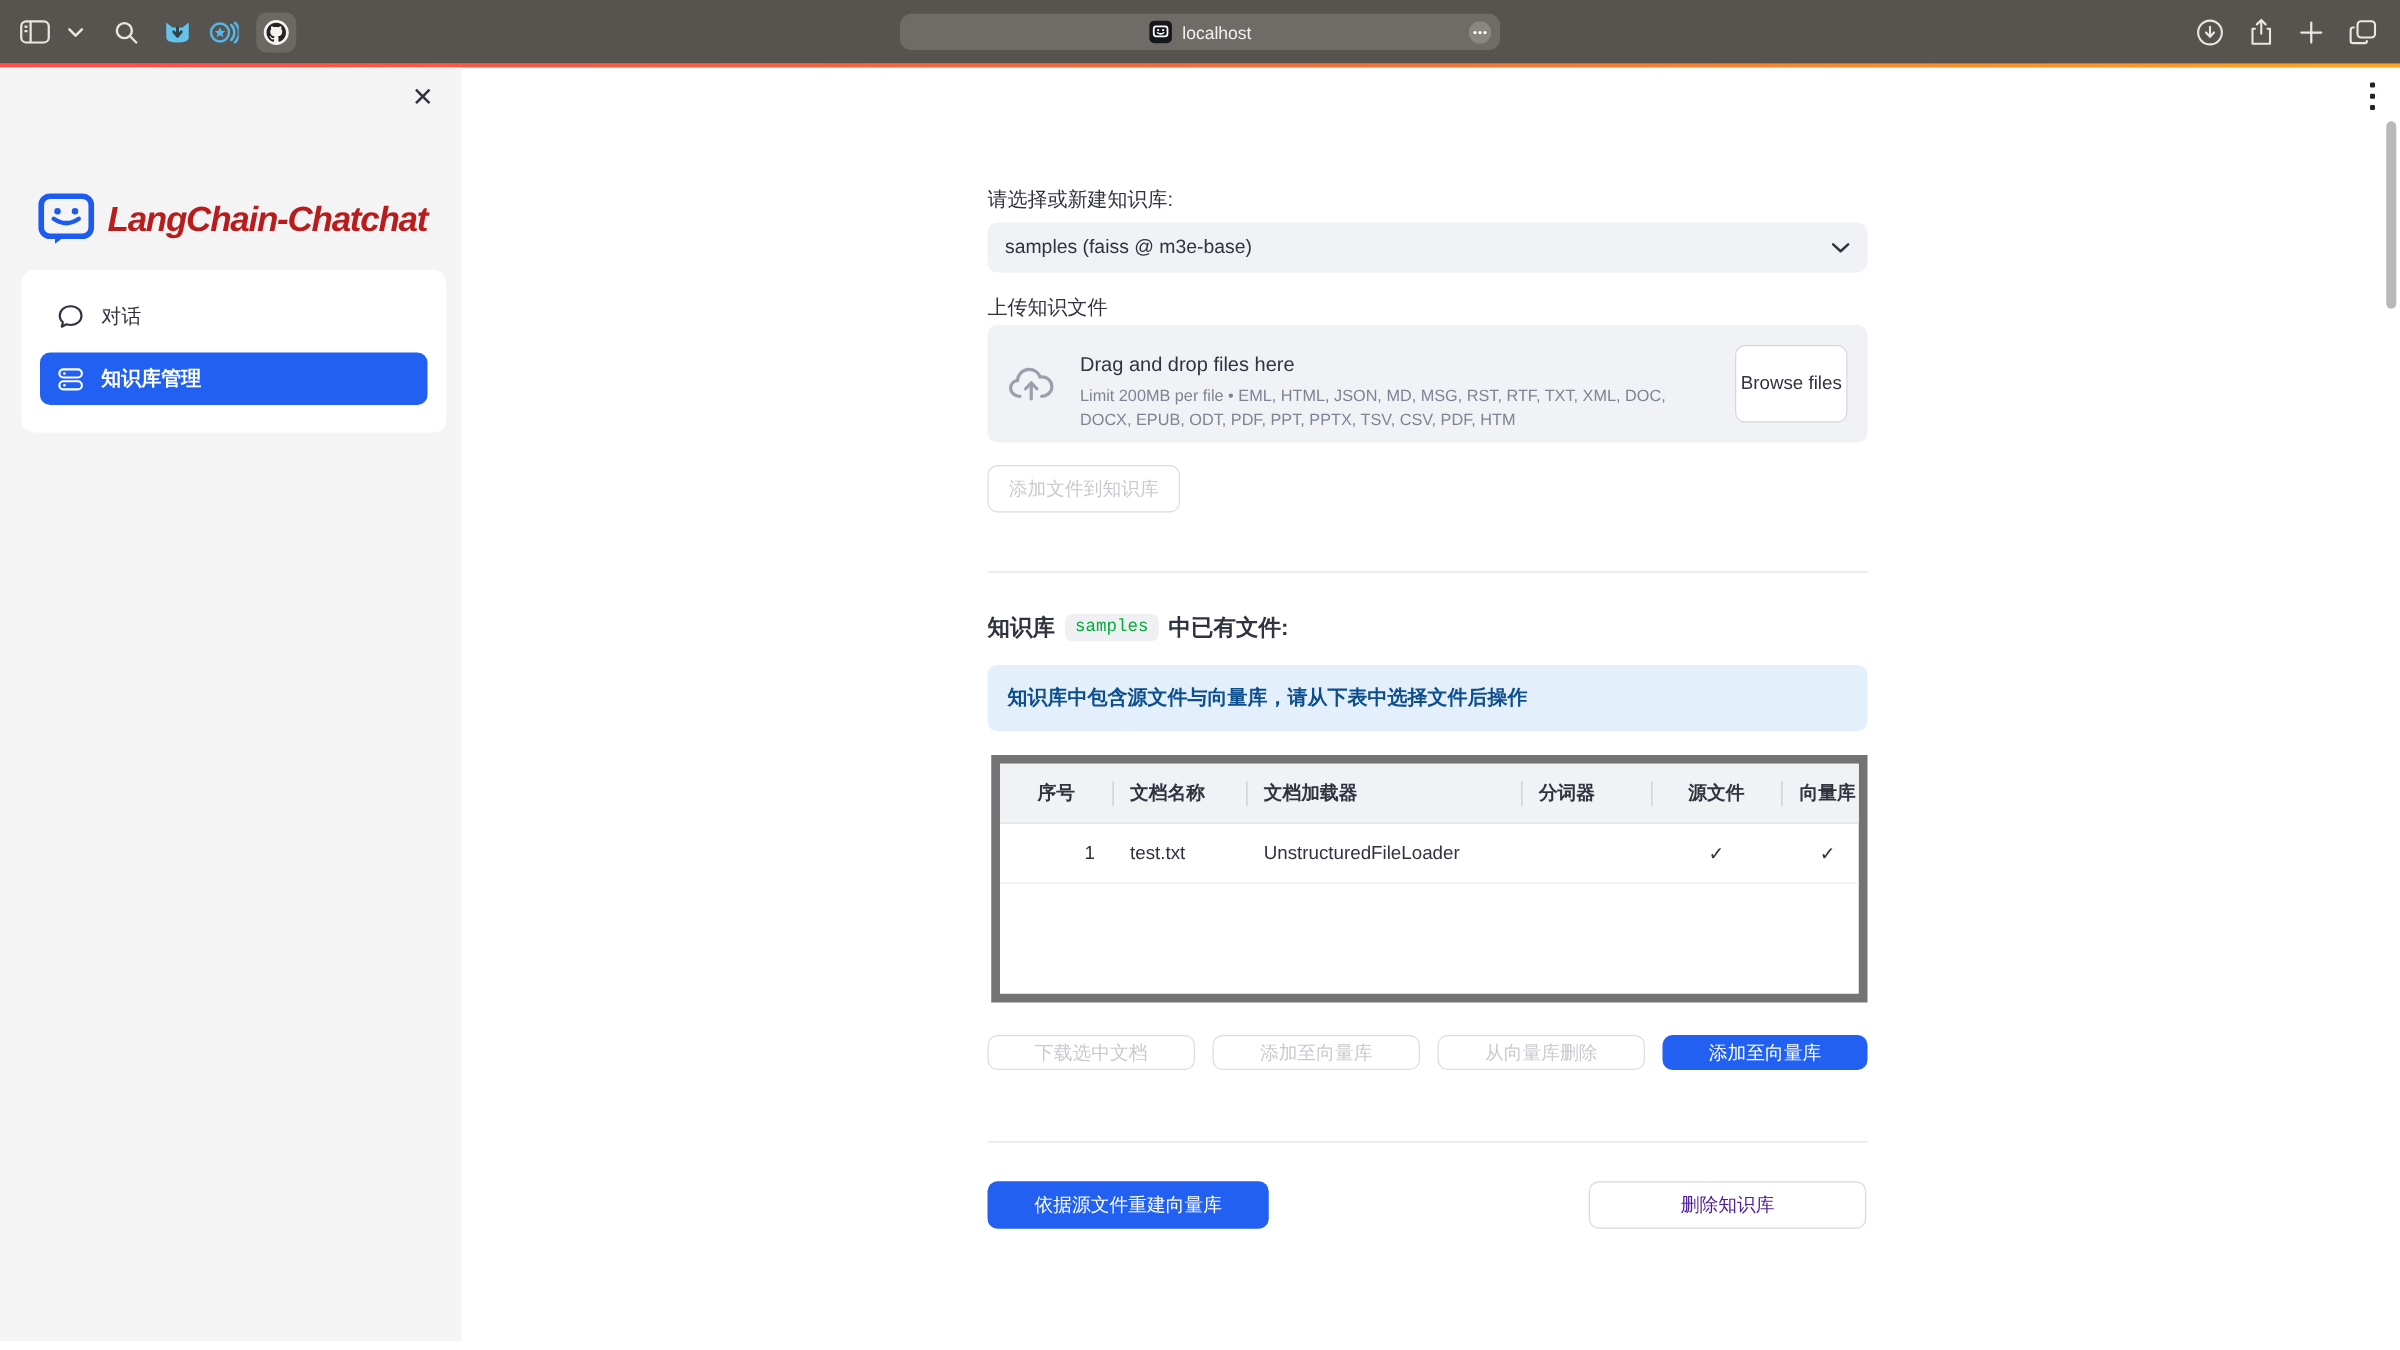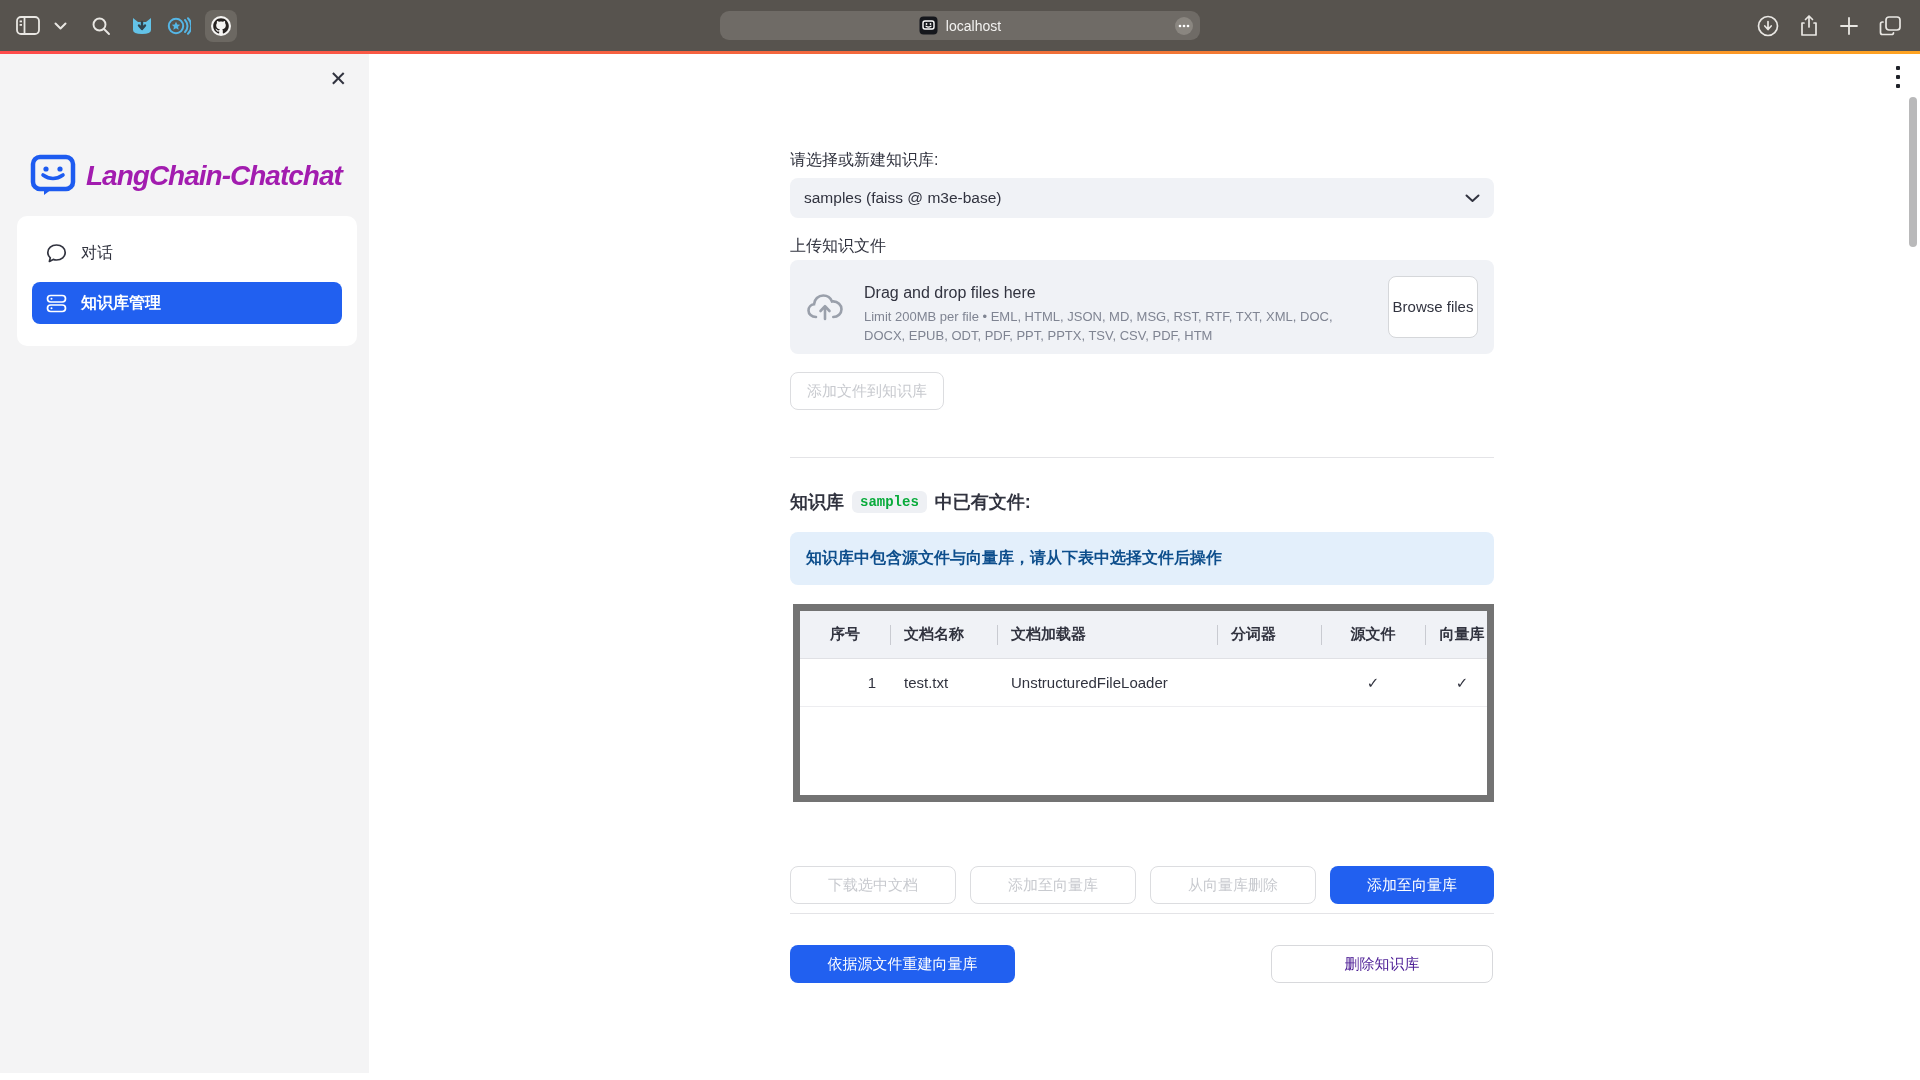--- a/index.html
+++ b/index.html
@@ -23,21 +23,21 @@
 
   
   .kebab { position:absolute; left:1891px; top:66px; width:14px; display:flex; flex-direction:column; gap:5px; align-items:center; cursor:pointer; }
   .kebab i { width:4px; height:4px; background:#1f2229; border-radius:1px; }
   .scroll-thumb { position:absolute; right:3px; top:97px; width:8px; height:150px; background:#b9b9ba; border-radius:4px; }
 
   
   .sidebar { position:absolute; left:0; top:54px; width:369px; height:1019px; background:#f4f4f5; }
   .close-x { position:absolute; top:14px; right:22px; font-size:21px; color:#31333f; cursor:pointer; line-height:1; font-weight:400; }
   .logo { position:absolute; left:30px; top:100px; display:flex; align-items:center; gap:10px; }
-  .logo-text { color:#a21caf; font-size:28px; font-weight:bold; font-style:italic; letter-spacing:-1px; white-space:nowrap; }
+  .logo-text { color:#b91c1c; font-size:28px; font-weight:bold; font-style:italic; letter-spacing:-1px; white-space:nowrap; }
   .nav-card { position:absolute; left:17px; top:162px; width:340px; height:130px; background:#fff; border-radius:10px; padding:16px 15px; }
   .nav-item { height:42px; display:flex; align-items:center; gap:14px; padding:0 14px; border-radius:8px;
               font-size:16px; color:#31333f; cursor:pointer; margin-bottom:8px; }
   .nav-item.active { background:#2160f0; color:#fff; font-weight:bold; }
 
   
   .content { position:absolute; left:790px; top:54px; width:704px; height:1026px; }
   .field-label { position:absolute; left:0; font-size:16px; color:#31333f;text-align:center; }
   .selectbox { position:absolute; left:0; top:124px; width:704px; height:40px; background:#f0f2f6; border-radius:8px;
                display:flex; align-items:center; padding:0 14px; cursor:pointer; }
@@ -54,38 +54,38 @@
                 text-align:center; line-height:1.7; cursor:pointer; }
 
   .btn { border-radius:8px; font-size:15px; display:flex; align-items:center; justify-content:center; cursor:pointer;
          background:#fff; border:1px solid #d8d9dc; color:#4c1d95; }
   .btn.disabled { color:#c8cacf; border-color:#dcdde0; cursor:default; }
   .btn.primary { background:#2160f0; border:none; color:#fff; }
   .add-btn { position:absolute; left:0; top:318px; width:154px; height:38px; }
 
   .divider { position:absolute; left:0; width:704px; height:1px; background:#e4e4e7; }
   .heading { position:absolute; left:0; top:436px; font-size:18px; font-weight:bold; color:#31333f; display:flex; align-items:center; gap:8px; }
-  .code-chip { font-family:"Liberation Mono","DejaVu Sans Mono",monospace; font-weight:bold; font-size:14px; color:#09ab3b;
+  .code-chip { font-family:"Liberation Mono","DejaVu Sans Mono",monospace; font-weight:normal; font-size:14px; color:#09ab3b;
                background:#eef0f4; border-radius:6px; padding:3px 8px; }
   .infobox { position:absolute; left:0; top:478px; width:704px; height:53px; background:#e3effb; border-radius:8px;
              display:flex; align-items:center; padding:0 16px; }
   .infobox span { color:#0d4e8c; font-size:16px; font-weight:bold; }
 
   
   .kb-table { position:absolute; left:3px; top:550px; width:701px; height:198px; border:7px solid #737373; background:#fff; }
   .t-row { display:grid; grid-template-columns:90px 107px 220px 104px 104px 74px; }
   .t-head { background:#f0f2f6; height:48px; border-bottom:1px solid #e0e1e5; }
   .t-cell { display:flex; align-items:center; font-size:15px; color:#31333f; padding:0 14px; position:relative; }
   .t-head .t-cell { font-weight:bold; }
   .t-head .t-cell:not(:first-child)::before { content:""; position:absolute; left:0; top:14px; height:20px; width:1px; background:#c9cbd1; }
   .c-center { justify-content:center; }
   .c-right { justify-content:flex-end; }
   .t-body-row { height:48px; border-bottom:1px solid #ededf0; }
 
-  .btn-row { position:absolute; left:0; top:812px; width:704px; height:38px; display:flex; gap:14px; }
+  .btn-row { position:absolute; left:0; top:774px; width:704px; height:28px; display:flex; gap:14px; }
   .btn-row .btn { flex:1; }
   .rebuild-btn { position:absolute; left:0; top:891px; width:225px; height:38px; }
   .deletekb-btn { position:absolute; right:1px; top:891px; width:222px; height:38px; }
 
   svg { display:block; }
 </style>
 </head>
 <body>
 
 <div class="screen">

